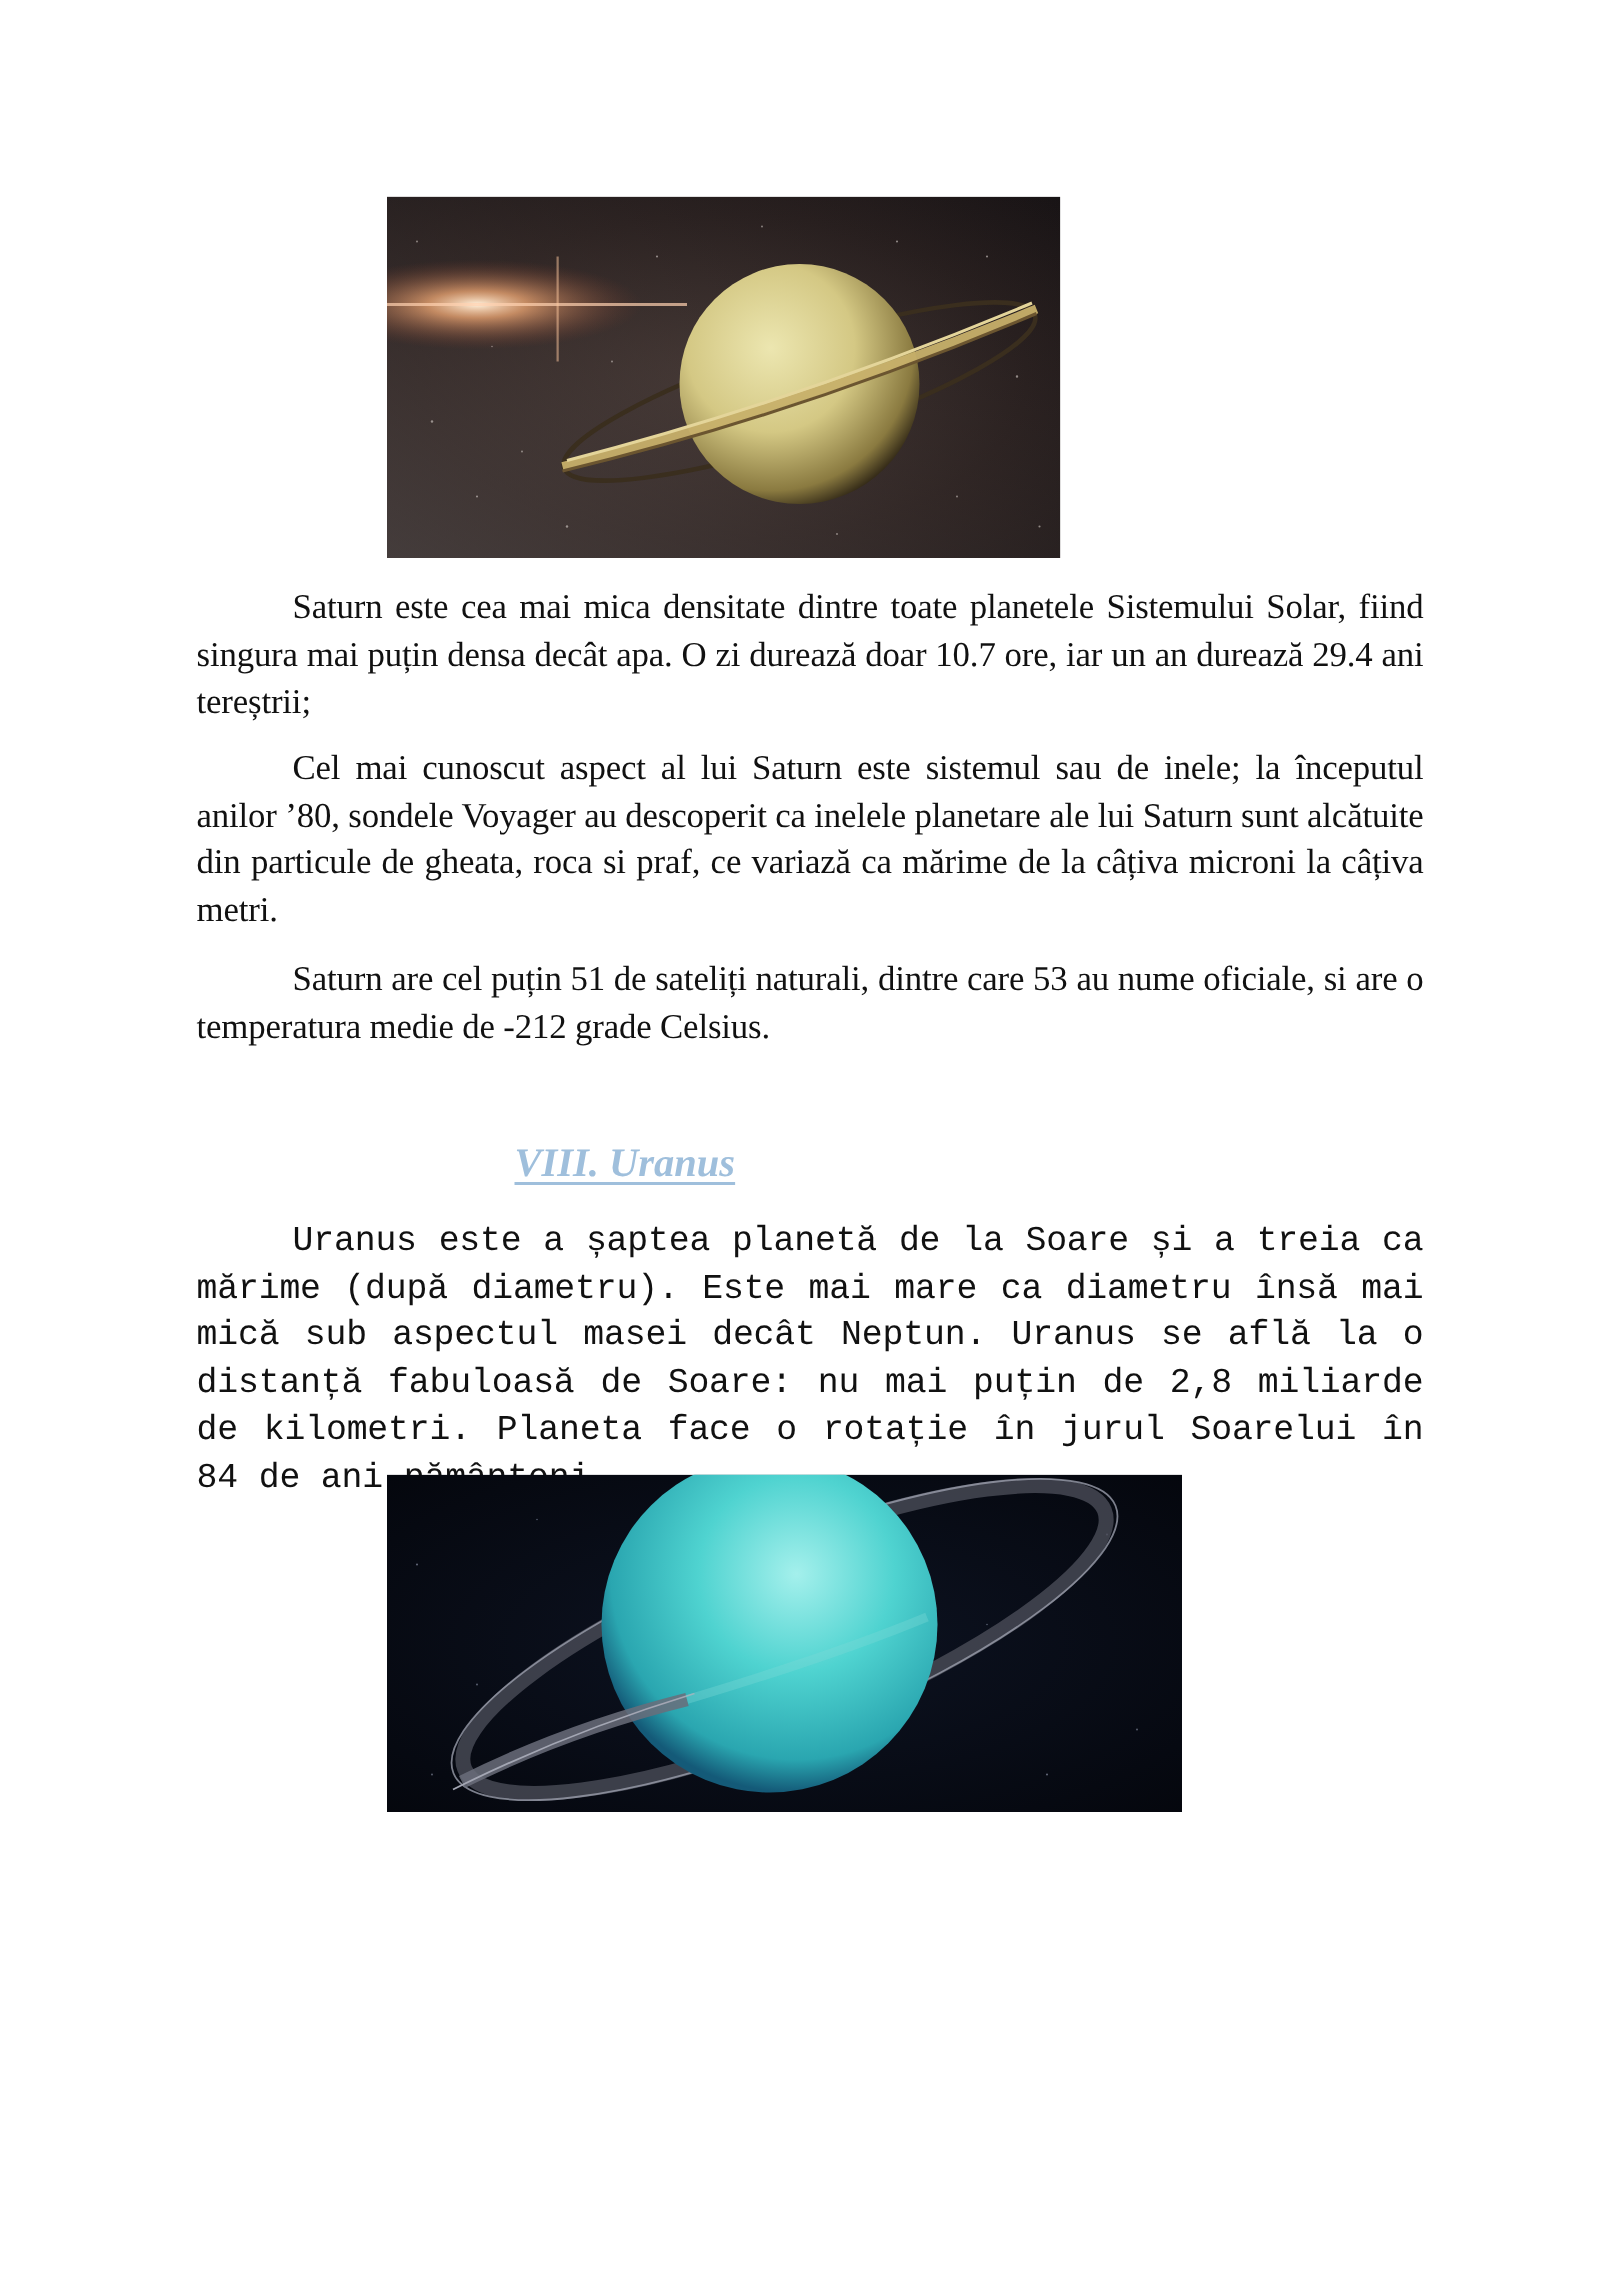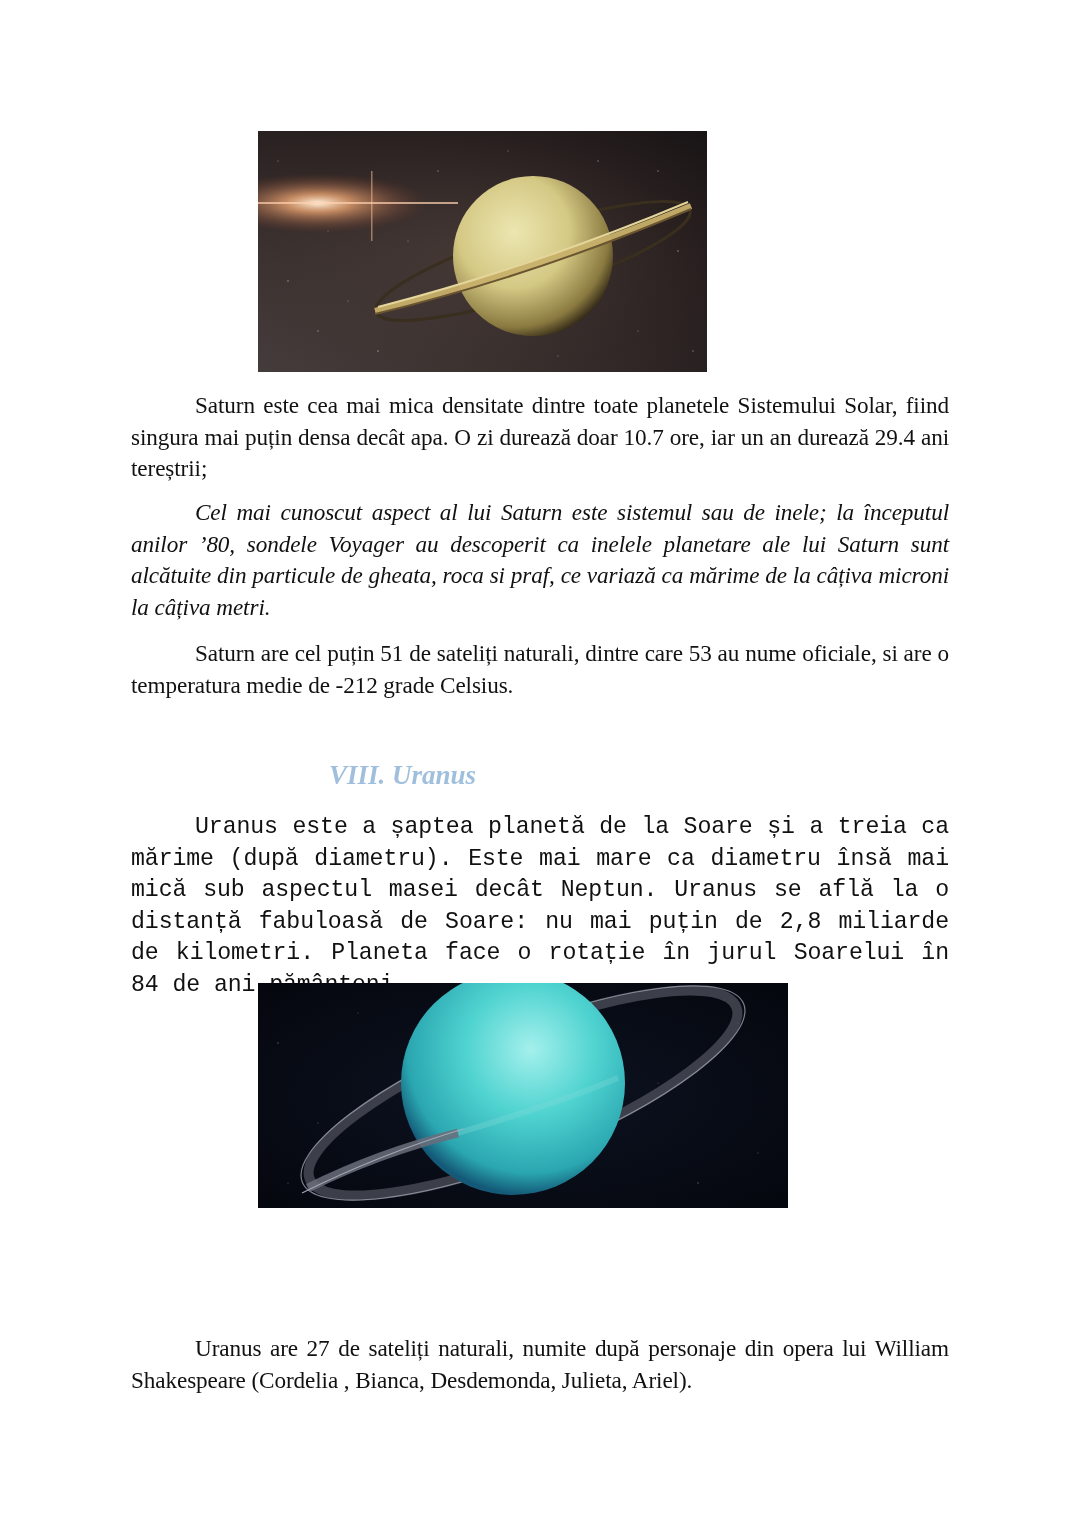--- a/index.html
+++ b/index.html
@@ -1,22 +1,22 @@
 <!DOCTYPE html>
 <html><head>
 <meta charset="utf-8">
 <style>
   html, body { margin: 0; padding: 0; background: #ffffff; }
   body { width: 1080px; height: 1527px; position: relative; overflow: hidden;
          font-family: "Liberation Serif", "DejaVu Serif", serif; color: #111; }
   .page { position: absolute; left: 0; top: 0; width: 1080px; height: 1527px; padding-left: 25px; }
   .para { position: absolute; left: 131px; width: 818px; font-size: 23.2px; line-height: 31.5px;
           text-align: justify; text-indent: 64px; margin: 0; letter-spacing: -0.1px; }
-  .heading { position: absolute; left: 329px; top: 760px; font-size: 27px; font-weight: bold;
-             font-style: italic; color: #9fbfdc; text-decoration-thickness: 2px;
+  .heading { position: absolute; left: 343px; top: 760px; font-size: 27px; font-weight: bold;
+             font-style: italic; color: #9fbfdc; text-decoration: underline; text-decoration-thickness: 2px;
              text-underline-offset: 4px; margin: 0; }
   .figure { position: absolute; overflow: hidden; }
   .figure svg { display: block; }
 </style>
 </head>
 <body>
 
 <div class="page">
 
   <div class="figure" style="left:258px; top:131px; width:449px; height:241px;">
@@ -71,21 +71,21 @@
 
       <circle cx="275" cy="125" r="80" fill="url(#sat)"></circle>
 
       <path d="M 117 180 Q 275 140 433 75" fill="none" stroke="#c7b06a" stroke-width="6" opacity="0.95"></path>
       <path d="M 117 183 Q 275 145 433 78" fill="none" stroke="#6b5530" stroke-width="2"></path>
       <path d="M 120 176 Q 275 136 430 71" fill="none" stroke="#e4d59a" stroke-width="2"></path>
     </svg>
   </div>
 
   <p class="para" style="top:390px;">Saturn este cea mai mica densitate dintre toate planetele Sistemului Solar, fiind singura mai puțin densa decât apa. O zi durează doar 10.7 ore, iar un an durează 29.4 ani tereștrii;</p>
-  <p class="para" style="top:497px;font-style:italic;">Cel mai cunoscut aspect al lui Saturn este sistemul sau de inele; la începutul anilor ’80, sondele Voyager au descoperit ca inelele planetare ale lui Saturn sunt alcătuite din particule de gheata, roca si praf, ce variază ca mărime de la câțiva microni la câțiva metri.</p>
+  <p class="para" style="top:497px;">Cel mai cunoscut aspect al lui Saturn este sistemul sau de inele; la începutul anilor ’80, sondele Voyager au descoperit ca inelele planetare ale lui Saturn sunt alcătuite din particule de gheata, roca si praf, ce variază ca mărime de la câțiva microni la câțiva metri.</p>
   <p class="para" style="top:638px;">Saturn are cel puțin 51 de sateliți naturali, dintre care 53 au nume oficiale, si are o temperatura medie de -212 grade Celsius.</p>
 
   <h2 class="heading">VIII. Uranus</h2>
 
   <p class="para" style="top:812px;font-family:Liberation Mono, monospace;">Uranus este a șaptea planetă de la Soare și a treia ca mărime (după diametru). Este mai mare ca diametru însă mai mică sub aspectul masei decât Neptun. Uranus se află la o distanță fabuloasă de Soare: nu mai puțin de 2,8 miliarde de kilometri. Planeta face o rotație în jurul Soarelui în 84 de ani pământeni.</p>
 
   <div class="figure" style="left:258px; top:983px; width:530px; height:225px;">
     <svg width="530" height="225" viewBox="0 0 530 225">
       <defs>
         <radialGradient id="ubg" cx="50%" cy="50%" r="75%">
@@ -115,15 +115,14 @@
       <ellipse cx="265" cy="110" rx="238" ry="64" transform="rotate(-22 265 110)" fill="none" stroke="#9a9dab" stroke-width="1.2" opacity="0.8"></ellipse>
 
       <circle cx="255" cy="100" r="112" fill="url(#ura)"></circle>
 
       <path d="M 50 205 Q 120 170 200 150" fill="none" stroke="#6a6d7a" stroke-width="9" opacity="0.85"></path>
       <path d="M 44 210 Q 120 172 205 146" fill="none" stroke="#a3a6b3" stroke-width="1.2"></path>
       <path d="M 200 150 Q 300 120 360 95" fill="none" stroke="#7fdad6" stroke-width="6" opacity="0.35"></path>
     </svg>
   </div>
 
-  <p class="para" style="top:1333px;">Uranus are 27 de sateliți naturali, numite după personaje din opera lui William Shakespeare (Cordelia , Bianca, Desdemonda, Julieta, Ariel).</p>
 
 </div>
 
 </body></html>

